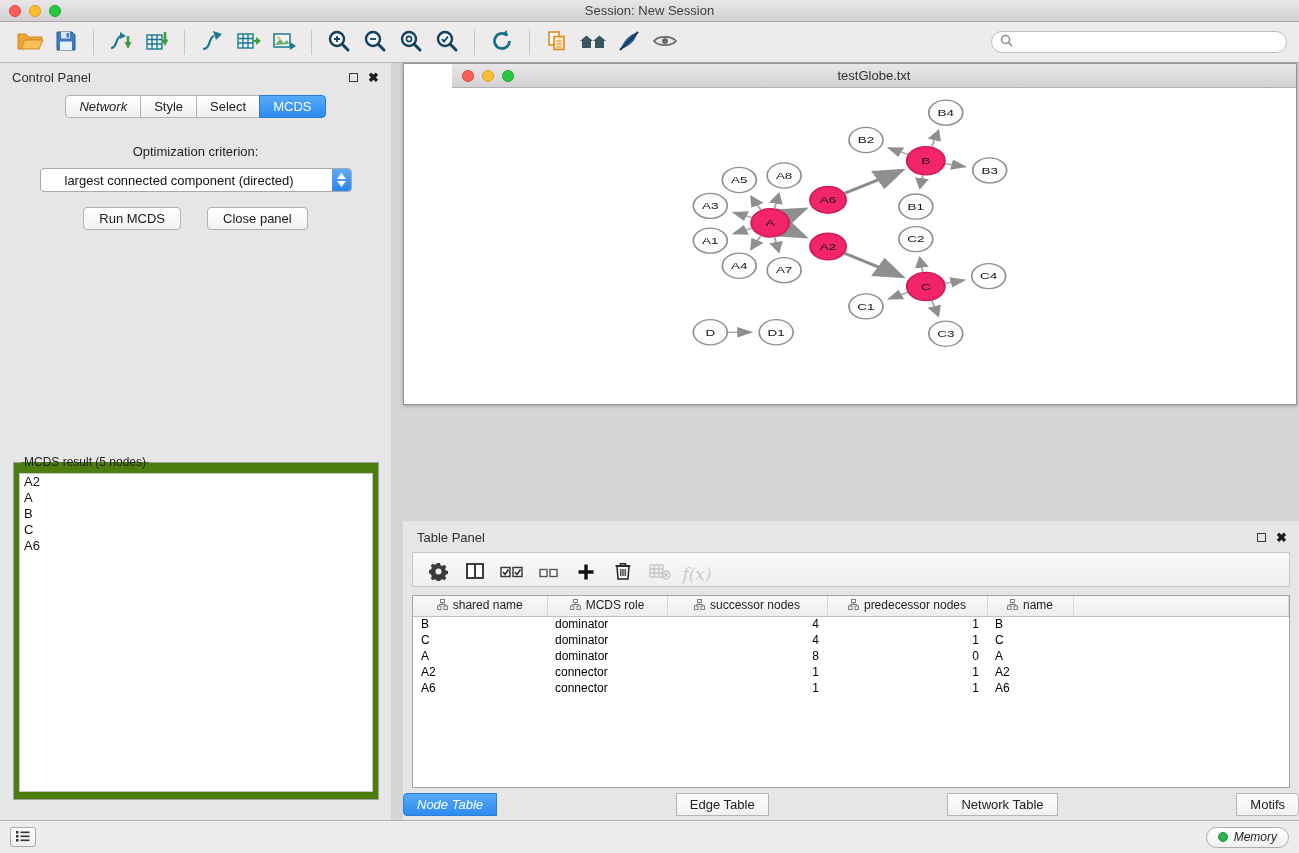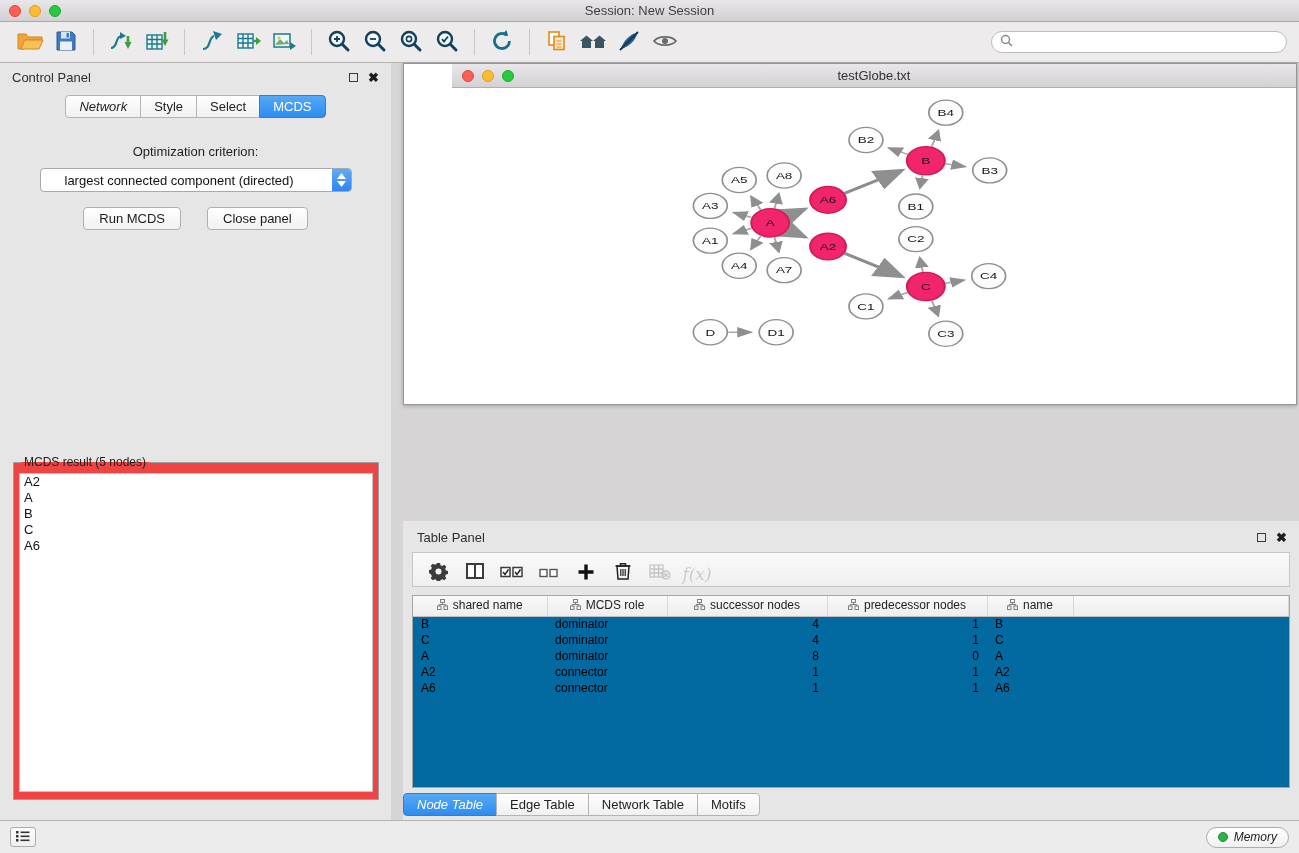--- a/index.html
+++ b/index.html
@@ -54,21 +54,21 @@
   .dd-value { flex:1; font-size:13px; color:#111; padding-left:24px; white-space:nowrap; }
   .dd-stepper { width:19px; height:100%; background:linear-gradient(#5fabf7,#2f85ef);
     display:flex; flex-direction:column; align-items:center; justify-content:center; gap:2px; }
 
   .btn-row { display:flex; justify-content:center; gap:26px; margin-top:15px; }
   .mac-btn { font-size:13px; color:#1c1c1c; padding:3px 15px;
     background:linear-gradient(#ffffff,#f1f1f1); border:1px solid #b0b0b0; border-radius:4px;
     cursor:pointer; font-family:"Liberation Sans", sans-serif; }
 
   .result-fieldset { position:absolute; top:392px; bottom:20px; left:13px; right:12px;
-    border:1px solid #9f9f9f; padding:4px 5px 7px 5px; background:#ef4444; }
+    border:1px solid #9f9f9f; padding:4px 5px 7px 5px; background:#4d7c0f; }
   .result-fieldset legend { font-size:12px; color:#1d1d1d; padding:0 3px; margin-left:2px; }
   .listbox { width:100%; height:100%; background:#fff; border:1px solid #c4c4c4; overflow:auto; }
   .list-item { font-size:13px; color:#111; line-height:16px; padding:0 4px; cursor:default; }
 
   
   .right-col { position:absolute; top:63px; left:403px; right:0; bottom:33px; }
 
   .network-window { position:absolute; top:0; left:0; right:2px; height:342px;
     border:1px solid #959595; background:#fff; box-shadow:0 1px 4px rgba(0,0,0,.25);padding-left:48px; }
   .nw-titlebar { position:relative; height:24px; background:linear-gradient(#e9e7e9,#d3d1d3);
@@ -84,32 +84,32 @@
     font-size:13px; color:#2e2e2e; }
   .tp-header .ph-icons { margin-left:auto; display:flex; align-items:center; gap:10px; }
 
   .tp-toolbar { margin:5px 9px 0; height:35px; background:linear-gradient(#fafafa,#efefef);
     border:1px solid #c7c7c7; display:flex; align-items:center; gap:7px; padding:0 10px; }
   .tpb { width:30px; height:28px; display:flex; align-items:flex-end; justify-content:center;
     background:transparent; border:none; cursor:pointer; }
   .tpb.disabled { opacity:.45; cursor:default; }
   .fx-label { font-family:"DejaVu Serif", serif; font-style:italic; font-size:17px; color:#9a9a9a; }
 
-  .table-wrap { flex:1; margin:8px 9px 0; background:#0369a1; border:1px solid #a5a5a5; overflow:hidden; }
+  .table-wrap { flex:1; margin:8px 9px 0; background:#ffffff; border:1px solid #a5a5a5; overflow:hidden; }
   table.data { border-collapse:collapse; width:100%; table-layout:fixed; }
   table.data th { font-weight:normal; font-size:12px; color:#222; height:20px;
     background:linear-gradient(#f9f9f9,#ededed); border-right:1px solid #d8d8d8;
     border-bottom:1px solid #bfbfbf; text-align:center; cursor:pointer; white-space:nowrap; overflow:hidden; }
   table.data th .col-icon { display:inline-block; vertical-align:-1px; margin-right:5px; }
   table.data td { font-size:12px; color:#000; height:16px; padding:0 8px;
     white-space:nowrap; overflow:hidden; }
   td.num { text-align:right; padding-right:24px; }
   td.txt { text-align:left; }
 
-  .tp-tabs { height:32px; display:flex; justify-content:flex-start; align-items:center; }
+  .tp-tabs { height:32px; display:flex; justify-content:space-between; align-items:center; }
 
   
   .statusbar { position:absolute; bottom:0; left:0; right:0; height:33px;
     background:#ececec; border-top:1px solid #b2b2b2; display:flex; align-items:center; padding:0 10px; }
   .status-left-btn { width:26px; height:20px; background:linear-gradient(#fdfdfd,#efefef);
     border:1px solid #ababab; border-radius:3px; display:flex; align-items:center; justify-content:center; cursor:pointer; }
   .memory-btn { margin-left:auto; height:21px; display:flex; align-items:center; gap:6px;
     background:linear-gradient(#ffffff,#f0f0f0); border:1px solid #ababab; border-radius:11px;
     padding:0 11px; font-size:12px; color:#1d1d1d; cursor:pointer;font-style:italic; }
   .green-dot { width:10px; height:10px; border-radius:50%; background:#2bb24c; border:1px solid #1f8f3a; }

